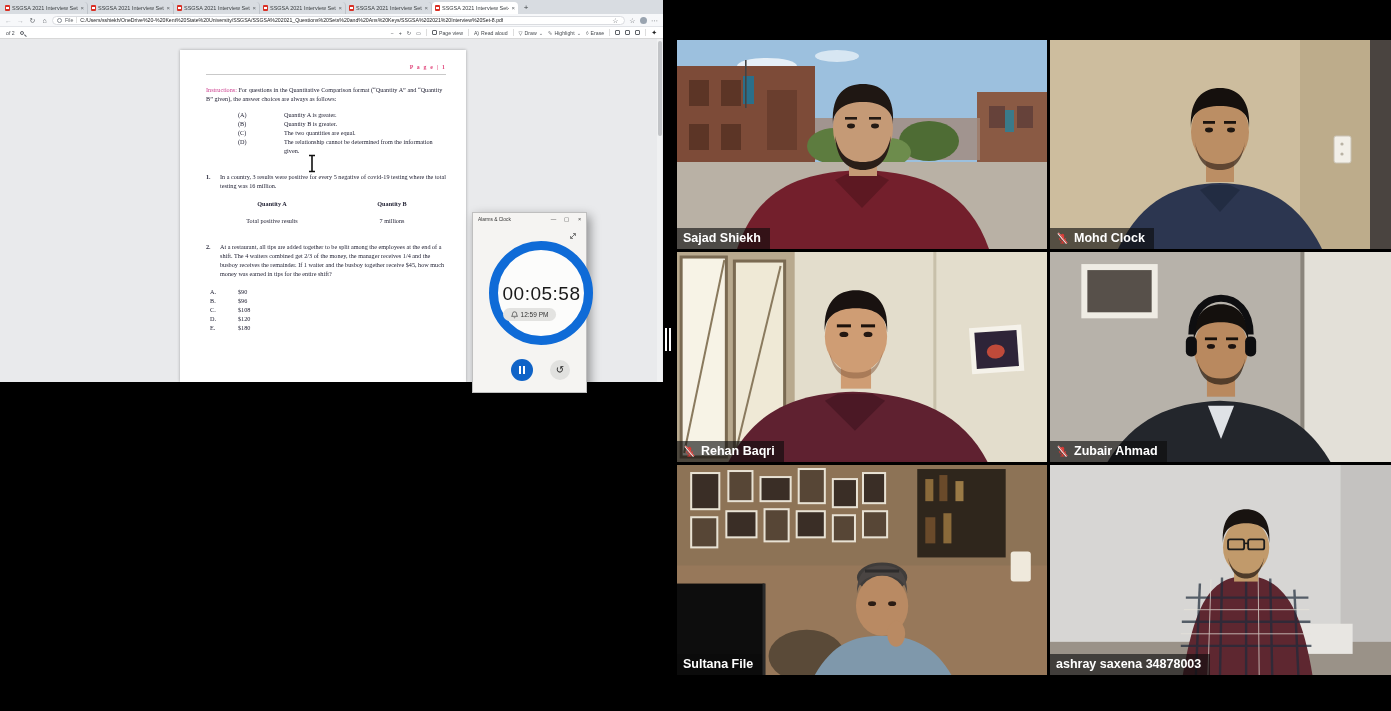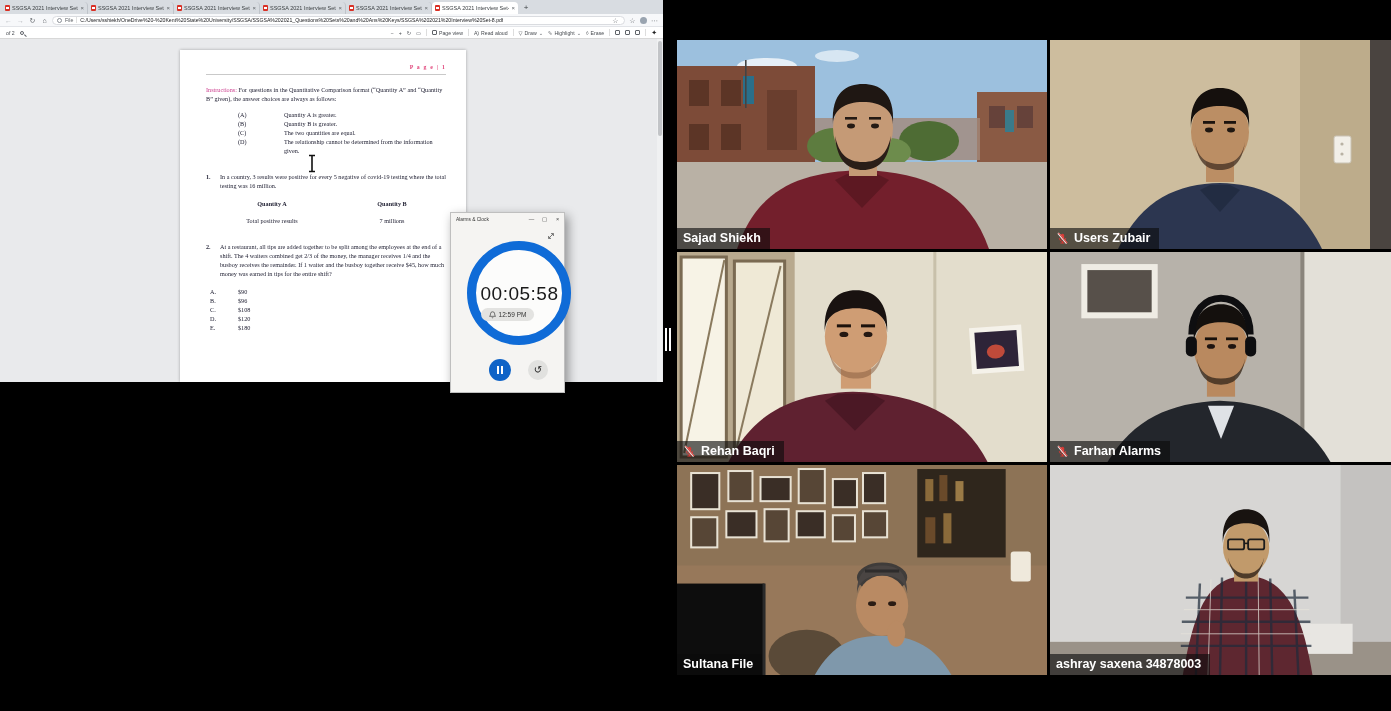--- a/index.html
+++ b/index.html
@@ -54,21 +54,21 @@
   .qtable { display:grid; grid-template-columns:55% 45%; text-align:center; margin-top:9px; }
   .qtable .hd { font-weight:bold; }
   .qtable .vl { margin-top:8px; }
   .opts { margin:9px 0 0 4px; }
   .oprow { display:flex; }
   .oprow .ltr { flex:0 0 28px; }
   .vscroll { position:absolute; right:1px; top:0; width:5px; height:343px; background:#f0f1f2; }
   .vthumb { position:absolute; left:0.5px; top:2px; width:4px; height:95px; background:#c2c4c7; border-radius:2px; }
 
   
-  .clock { position:absolute; left:450px; top:212px; width:115px; height:181px; background:#f5f4f2;
+  .clock { position:absolute; left:472px; top:212px; width:115px; height:181px; background:#f5f4f2;
            border:1px solid #bfbfbf; box-shadow:3px 4px 10px rgba(0,0,0,.4); }
   .ctitlebar { height:12px; display:flex; align-items:center; padding-left:5px; font-size:4.8px; color:#333; }
   .cctrls { margin-left:auto; display:flex; }
   .cctrls span { width:13px; text-align:center; font-size:5.5px; color:#444; }
   .cexpand { position:absolute; right:9px; top:19px; width:8px; height:8px; }
   .ring { position:absolute; left:16px; top:28px; width:104px; height:104px; border:9px solid #0f6bd7; border-radius:50%; background:#fcfcfb; }
   .ctime { position:absolute; left:0; top:70px; width:137px; text-align:center; font-size:19px; font-weight:300;
            color:#191919; letter-spacing:0.5px; }
   .cpill { position:absolute; left:50%; top:95px; transform:translateX(-50%); background:#e3e3e1; border-radius:8px;
            display:flex; align-items:center; gap:3px; padding:2.5px 8px; font-size:6.5px; color:#333; }
@@ -360,21 +360,21 @@
       <span class="mic">
           <svg viewBox="0 0 16 16">
         <path d="M8 2.2c-1.2 0-2.1.9-2.1 2.1v3.4c0 1.2.9 2.1 2.1 2.1s2.1-.9 2.1-2.1V4.3C10.1 3.1 9.2 2.2 8 2.2z" fill="#d83a34"></path>
         <path d="M4.1 7.6c0 2.2 1.7 3.9 3.9 3.9s3.9-1.7 3.9-3.9" stroke="#d83a34" fill="none" stroke-width="1.2"></path>
         <line x1="8" y1="11.5" x2="8" y2="13.6" stroke="#d83a34" stroke-width="1.2"></line>
         <line x1="5.4" y1="13.6" x2="10.6" y2="13.6" stroke="#d83a34" stroke-width="1.2"></line>
         <line x1="2.6" y1="1.4" x2="13.2" y2="14" stroke="#f2f2f2" stroke-width="2.2"></line>
         <line x1="3.2" y1="1.2" x2="13.8" y2="13.8" stroke="#d83a34" stroke-width="1.3"></line>
       </svg>
         </span>
-      <span>Users Zubair</span>
+      <span>Mohd Clock</span>
     </div>
   </div>
 
   <div class="tile speaking">
     <svg viewBox="0 0 370 209" preserveAspectRatio="xMidYMid slice">
       <rect width="370" height="209" fill="#e3ddcc"></rect>
       <rect x="0" y="0" width="118" height="209" fill="#b8a98e"></rect>
       <rect x="5" y="5" width="45" height="199" fill="#f7f3e6" stroke="#7a6a52" stroke-width="3"></rect>
       <rect x="58" y="9" width="50" height="192" fill="#efe9d6" stroke="#7a6a52" stroke-width="3"></rect>
       <line x1="8" y1="200" x2="48" y2="8" stroke="#8a7a5e" stroke-width="2"></line>
@@ -436,21 +436,21 @@
       <span class="mic">
           <svg viewBox="0 0 16 16">
         <path d="M8 2.2c-1.2 0-2.1.9-2.1 2.1v3.4c0 1.2.9 2.1 2.1 2.1s2.1-.9 2.1-2.1V4.3C10.1 3.1 9.2 2.2 8 2.2z" fill="#d83a34"></path>
         <path d="M4.1 7.6c0 2.2 1.7 3.9 3.9 3.9s3.9-1.7 3.9-3.9" stroke="#d83a34" fill="none" stroke-width="1.2"></path>
         <line x1="8" y1="11.5" x2="8" y2="13.6" stroke="#d83a34" stroke-width="1.2"></line>
         <line x1="5.4" y1="13.6" x2="10.6" y2="13.6" stroke="#d83a34" stroke-width="1.2"></line>
         <line x1="2.6" y1="1.4" x2="13.2" y2="14" stroke="#f2f2f2" stroke-width="2.2"></line>
         <line x1="3.2" y1="1.2" x2="13.8" y2="13.8" stroke="#d83a34" stroke-width="1.3"></line>
       </svg>
         </span>
-      <span>Farhan Alarms</span>
+      <span>Zubair Ahmad</span>
     </div>
   </div>
 
   <div class="tile">
     <svg viewBox="0 0 370 209" preserveAspectRatio="xMidYMid slice">
       <rect width="370" height="209" fill="#97785a"></rect>
       <rect width="370" height="100" fill="#8d7356"></rect>
       <g stroke="#e8e2d4" stroke-width="2">
         <rect x="15" y="8" width="28" height="36" fill="#3a2e26"></rect>
         <rect x="52" y="6" width="24" height="30" fill="#574636"></rect>

